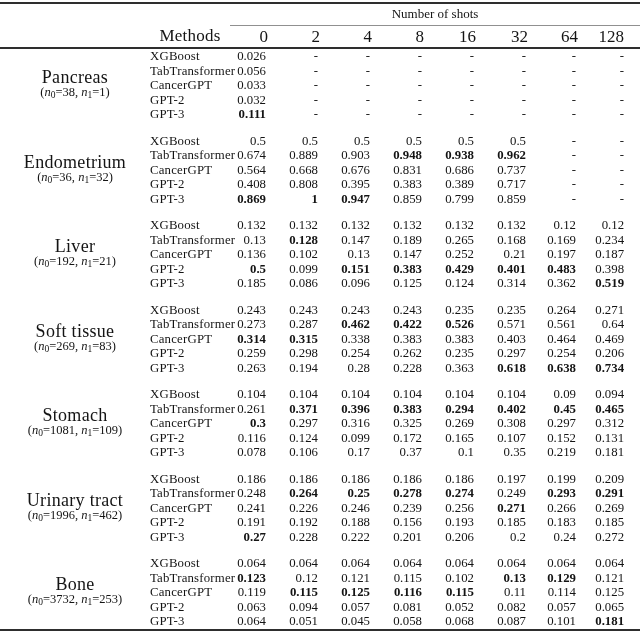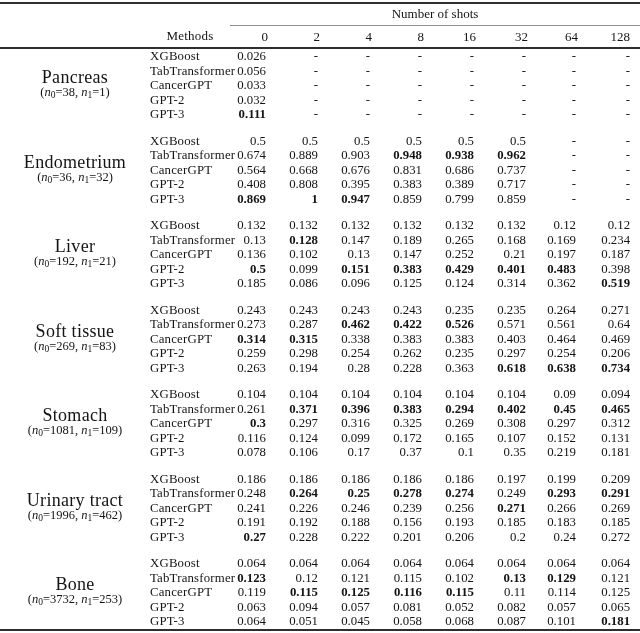--- a/index.html
+++ b/index.html
@@ -26,35 +26,35 @@
     height: 20px;
     vertical-align: middle;
     border-bottom: 1.3px solid #909090;
     padding: 0 0 1px 0;
   }
   .colhead-row td, .colhead-row th {
     height: 21px;
     vertical-align: middle;
     border-bottom: 2.6px solid #2e2e2e;
     padding: 0;
-    font-size: 13px;
+    font-size: 17px;
   }
   .methods-h { text-align: center; letter-spacing: 0.2px; }
   .shot-h { text-align: right; padding-right: 2px; }
   tbody td {
     height: 14.5px;
     line-height: 14.5px;
     padding: 0;
     font-size: 12.8px;
     white-space: nowrap;
   }
   td.method { text-align: left; letter-spacing: 0.2px; }
   td.val { text-align: right; padding-right: 2px; }
   td.val.b { font-weight: bold; }
-  tr.datarow > td:last-child, .colhead-row > th:last-child { padding-right: 10px; }
+  tr.datarow > td:last-child, .colhead-row > th:last-child { padding-right: 16px; }
   tr.spacer td { height: 12px; line-height: 12px; border: none; }
   td.glabel { text-align: center; vertical-align: middle; padding: 0; }
   .gname { font-size: 18px; letter-spacing: 0.3px; line-height: 15px; }
   .gsample { font-size: 12.5px; line-height: 15px; }
   .gsample i { font-style: italic; }
   .gsample sub { font-size: 9.5px; line-height: 0; vertical-align: -2px; }
 </style>
 </head>
 <body>
 

